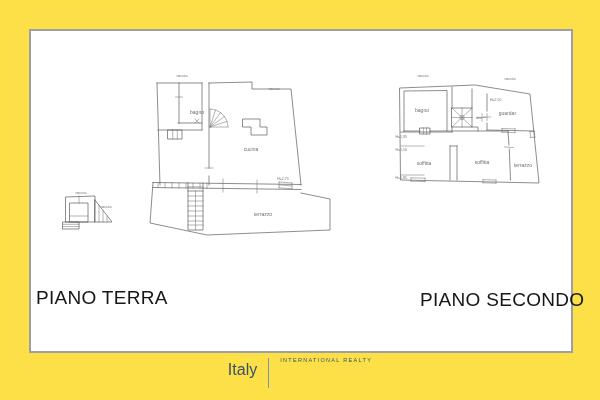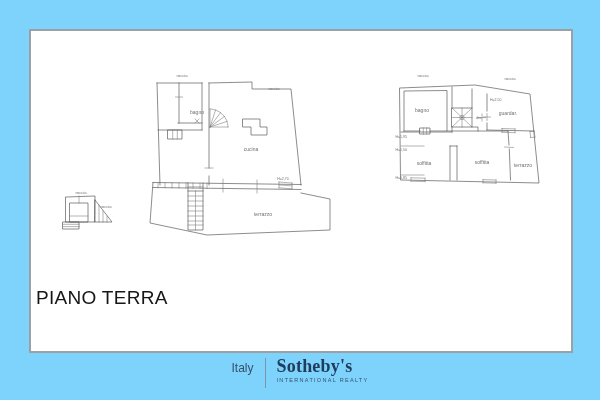--- a/index.html
+++ b/index.html
@@ -1,17 +1,17 @@
 <!DOCTYPE html>
 <html><head>
 <meta charset="utf-8">
 <style>
   html,body{margin:0;padding:0;background:#ffffff;}
   #sheet{
-    position:relative;width:600px;height:400px;background:#7dd3fc;overflow:hidden;
+    position:relative;width:600px;height:400px;background:#fde047;overflow:hidden;
     font-family:"Liberation Sans",sans-serif;
   }
   #frame{
     position:absolute;left:29px;top:29px;width:540px;height:320px;
     border:2px solid #9aa0a4;background:#ffffff;
   }
   .plan-svg{position:absolute;}
   .plan-svg path,.plan-svg line{fill:none;stroke:#5c5c5c;stroke-width:0.7;stroke-linecap:square;}
   .plan-svg .thin{stroke:#757575;stroke-width:0.55;}
   .plan-svg text{fill:#707070;font-family:"Liberation Sans",sans-serif;}
@@ -19,21 +19,21 @@
   .room-label{font-size:5px;}
   .h-label{font-size:3.5px;fill:#666;}
   .floor-title{
     position:absolute;color:#161616;font-size:19px;letter-spacing:0.3px;
     white-space:nowrap;font-weight:400;
   }
   #footer{
     position:absolute;left:0;top:356px;width:600px;
     display:flex;justify-content:center;align-items:flex-start;gap:11px;
   }
-  .brand-country{color:#35506b;font-size:12px;padding-top:5px;}
+  .brand-country{color:#35506b;font-size:16px;padding-top:5px;}
   .brand-divider{width:1px;height:30px;background:#7d93a8;margin-top:2px;}
   .brand-block{display:flex;flex-direction:column;align-items:flex-start;}
   .brand-name{
     color:#1f3c5c;font-family:"Liberation Serif",serif;font-size:18px;
     font-weight:700;line-height:20px;letter-spacing:0.2px;
   }
   .brand-tagline{
     color:#35506b;font-size:5.5px;letter-spacing:1.3px;margin-top:1px;
   }
 </style>
@@ -139,22 +139,22 @@
     <text class="h-label" x="100" y="37">H=2,50</text>
     <text class="h-label" x="5.5" y="74">H=1,95</text>
     <text class="h-label" x="5.5" y="87">H=1,50</text>
     <text class="h-label" x="5.5" y="115">H=0,85</text>
     <text class="room-label" x="34" y="101" text-anchor="middle">soffitta</text>
     <text class="room-label" x="92" y="100" text-anchor="middle">soffitta</text>
     <text class="room-label" x="133" y="103" text-anchor="middle">terrazzo</text>
   </svg>
 
   <div class="floor-title" style="left:36px;top:287px">PIANO TERRA</div>
+  <div class="floor-title" style="left:420px;top:289px">PIANO SECONDO</div>
 
   <div id="footer">
     <span class="brand-country">Italy</span>
     <span class="brand-divider"></span>
     <span class="brand-block">
-      <span class="brand-name">Sotheby's</span>
       <span class="brand-tagline">INTERNATIONAL REALTY</span>
     </span>
   </div>
 </div>
 
 </body></html>

